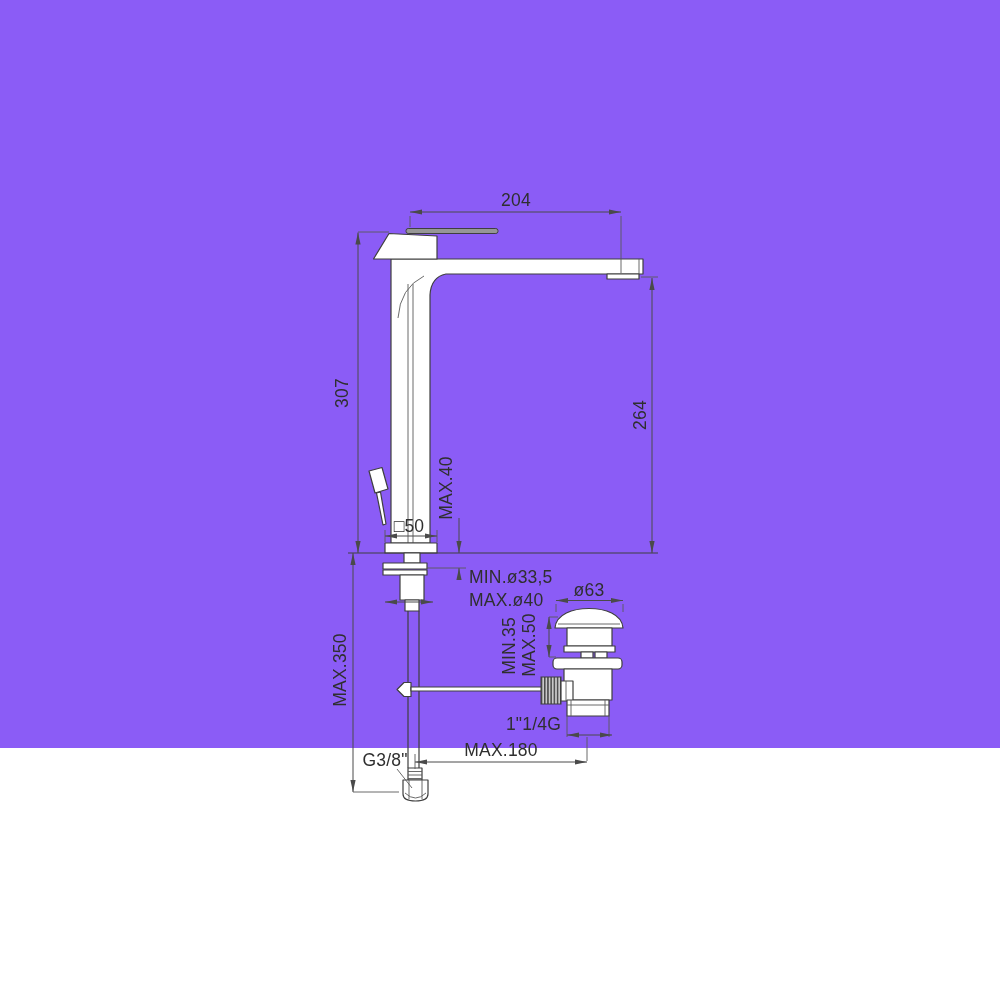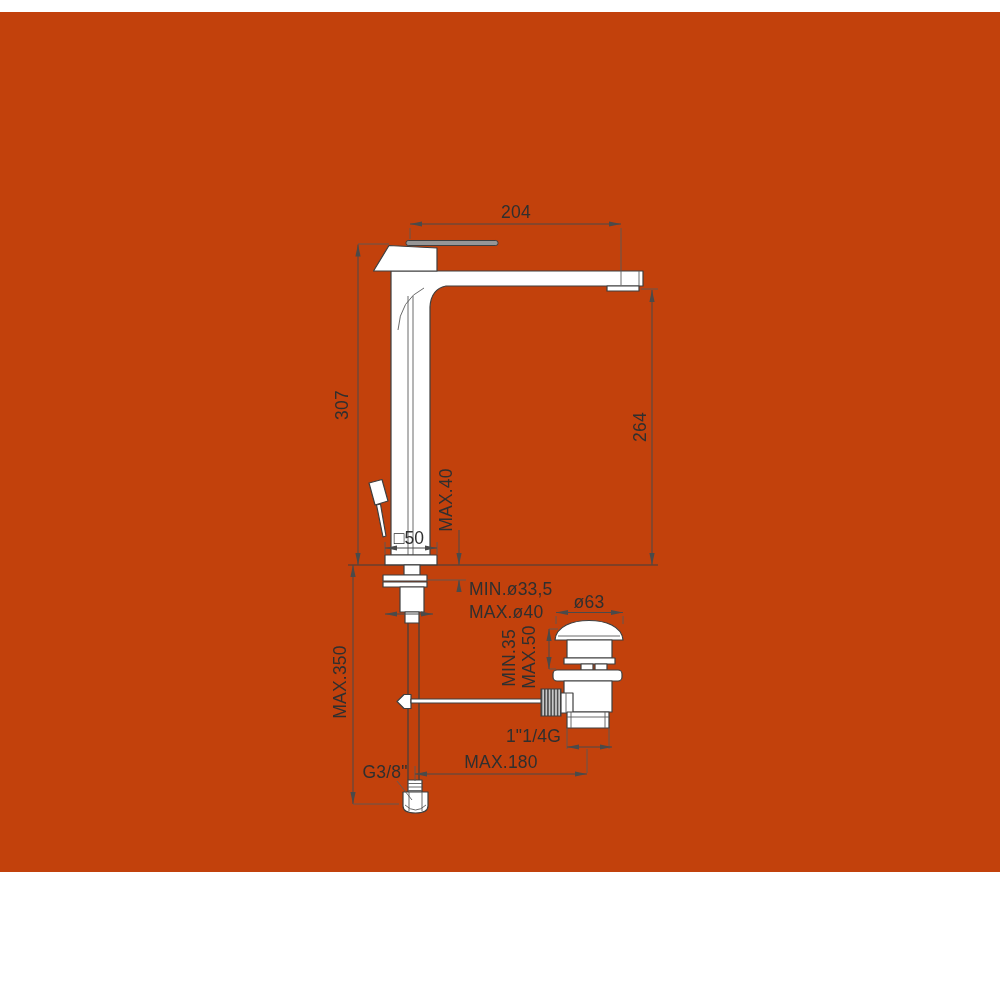--- a/index.html
+++ b/index.html
@@ -6,24 +6,23 @@
     margin: 0;
     padding: 0;
     background: #ffffff;
     width: 1000px;
     height: 1000px;
     overflow: hidden;
     font-family: "Liberation Sans", sans-serif;
   }
   #canvas {
     width: 1000px;
-    height: 860px;
-    background: #c2410c;
+    height: 748px;
+    background: #8b5cf6;
     position: relative;
-    margin-top: 12px;
   }
   svg { display: block; }
 
   
   .outline { fill: #ffffff; stroke: #3f3f3f; stroke-width: 1.2; stroke-linejoin: round; }
   .edge    { fill: none;    stroke: #3f3f3f; stroke-width: 1.2; stroke-linejoin: round; }
   .fine    { fill: none;    stroke: #5a5a5a; stroke-width: 0.9; }
   .dimline { fill: none;    stroke: #4a4a4a; stroke-width: 1; }
   .extline { fill: none;    stroke: #5a5a5a; stroke-width: 0.9; }
   .metal   { fill: #969696; stroke: #3f3f3f; stroke-width: 1; }

